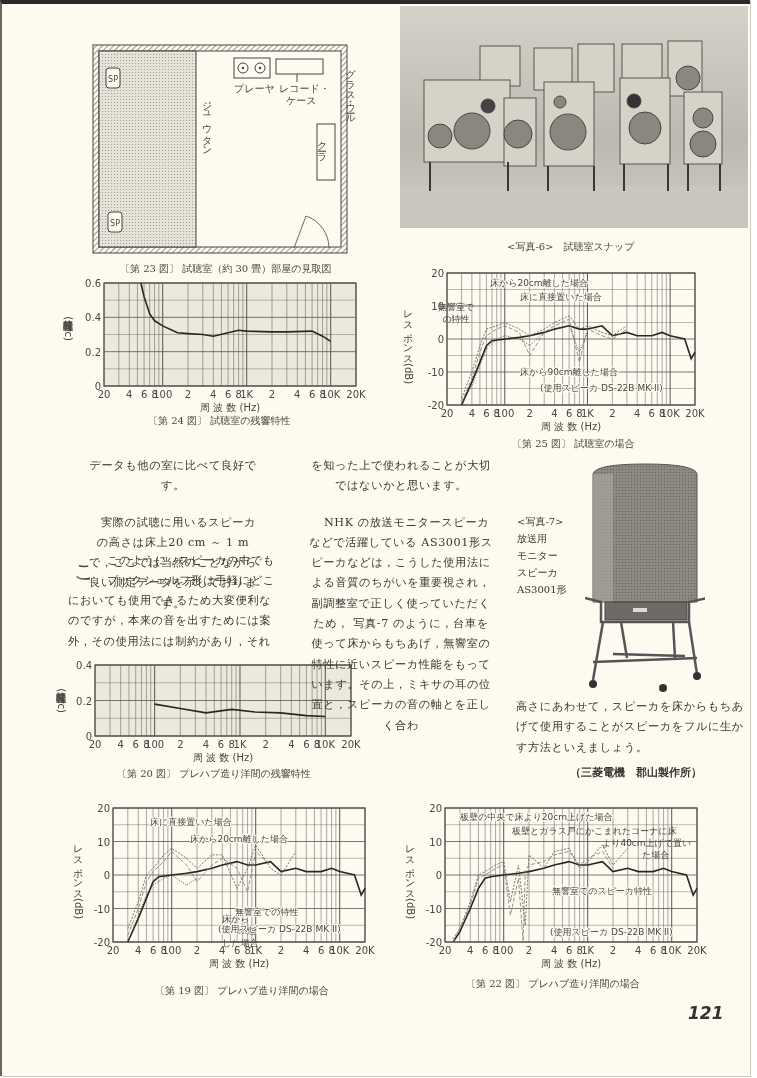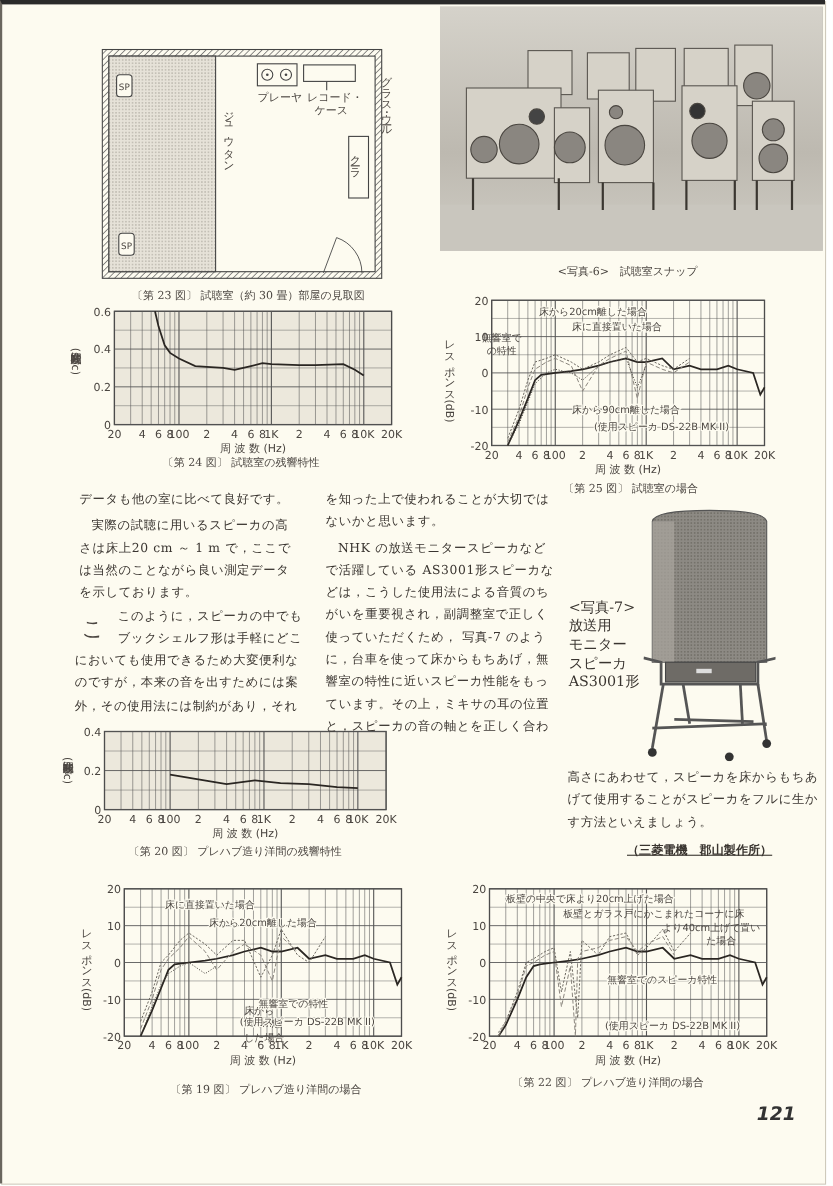--- a/index.html
+++ b/index.html
@@ -3,27 +3,27 @@
 <meta charset="utf-8">
 <style>
   html, body { margin:0; padding:0; }
   body { width:757px; height:1078px; background:#ffffff; position:relative; overflow:hidden;
          font-family:"DejaVu Serif", serif; color:#3a3530; }
   .page { position:absolute; left:0; top:0; width:748px; height:1072px; background:#fdfbf0;
           border-top:4px solid #2a2a2a; border-left:2px solid #6a665e; box-shadow:1px 1px 0 #cfcabc; }
   .abs { position:absolute; }
   .caption { font-size:10px; color:#4a4540; white-space:nowrap; }
   .body-text { font-size:11.2px; line-height:20.3px; color:#3a3530; letter-spacing:0.6px; }
-  .body-text p { margin:4px; }
+  .body-text p { margin:16px;text-align:center; }
   .ind { text-indent:1em; }
   .dropcap { font-size:20px; font-family:"DejaVu Sans", sans-serif; color:#4a4540; }
   svg text { font-family:"DejaVu Sans", sans-serif; fill:#4a4540; }
   .photo { background:#b9b6ae; overflow:hidden; }
   .pgnum { font-family:"DejaVu Sans", sans-serif; font-style:italic; font-weight:bold; font-size:17px; color:#333; }
-  .credit { font-family:"DejaVu Sans", sans-serif; font-weight:bold; font-size:11px; color:#3a3530;text-decoration:underline; }
+  .credit { font-family:"DejaVu Sans", sans-serif; font-weight:bold; font-size:11px; color:#3a3530; }
 </style>
 </head>
 <body>
 
 <div class="page"></div>
 
 <svg class="abs" style="left:92px;top:44px" width="258" height="212">
   <defs>
     <pattern id="hatch" width="4" height="4" patternUnits="userSpaceOnUse" patternTransform="rotate(45)">
       <line x1="0" y1="0" x2="0" y2="4" stroke="#555" stroke-width="1.2"></line>
@@ -494,21 +494,21 @@
       <line x1="36" y1="160" x2="42" y2="196"></line>
         <line x1="88" y1="160" x2="90" y2="196"></line>
       <line x1="8" y1="200" x2="112" y2="196"></line>
         <line x1="28" y1="192" x2="100" y2="194"></line>
     </g>
     <circle cx="8" cy="222" r="4" fill="#333"></circle>
       <circle cx="112" cy="214" r="4" fill="#333"></circle>
     <circle cx="78" cy="226" r="4" fill="#333"></circle>
   </svg>
 </div>
-<div class="abs" style="left:517px;top:544px;width:70px;font-size:13px;line-height:17px;color:#3a3530">
+<div class="abs" style="left:517px;top:513px;width:70px;font-size:10px;line-height:17px;color:#3a3530">
   <div>&lt;写真-7&gt;</div>
   <div>放送用</div>
   <div>モニター</div>
   <div>スピーカ</div>
   <div>AS3001形</div>
 </div>
 
 <div class="abs body-text" style="left:516px;top:697px;width:230px">高さにあわせて，スピーカを床からもちあげて使用することがスピーカをフルに生かす方法といえましょう。</div>
 <div class="abs credit" style="left:570px;top:765px">（三菱電機　郡山製作所）</div>
 

